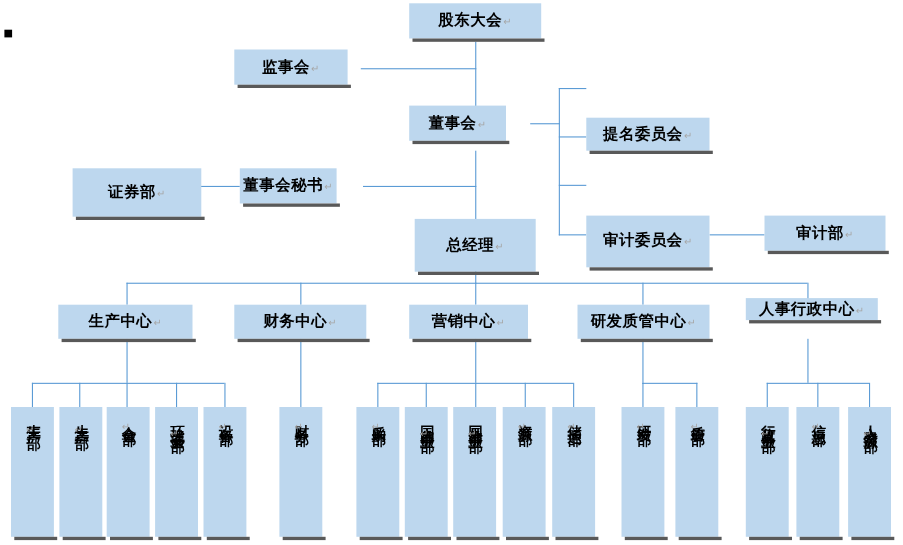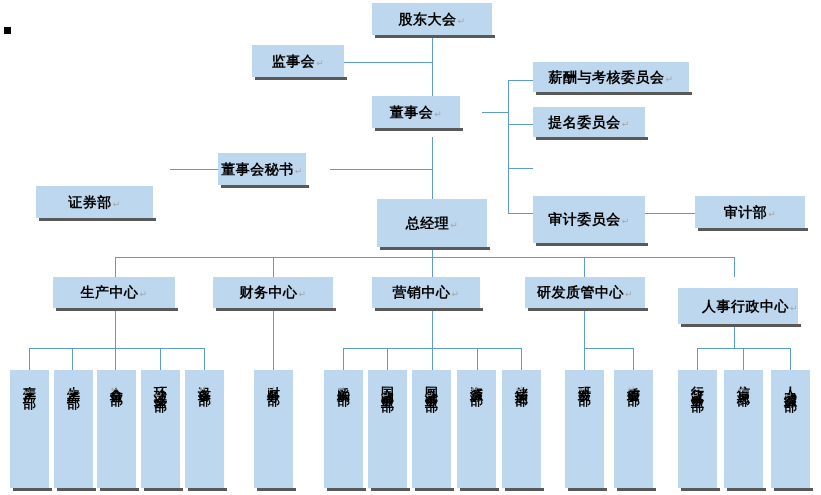--- a/index.html
+++ b/index.html
@@ -140,43 +140,40 @@
   <div class="ln lnv" style="left:734px;top:308px;height:40px;"></div>
   <div class="ln lnh" style="left:697px;top:348px;width:93px;"></div>
   <div class="ln lnv" style="left:697px;top:348px;height:22px;"></div>
   <div class="ln lnv" style="left:743px;top:348px;height:22px;"></div>
   <div class="ln lnv" style="left:790px;top:348px;height:22px;"></div>
 
   <div class="box h-box" style="left:372px;top:3px;width:120px;height:32px;">
     <span class="lbl"><span>股东大会</span><span class="pil">↵</span></span>
   </div>
 
-  <div class="box h-box" style="left:213px;top:45px;width:92px;height:32px;margin-left:39px;">
+  <div class="box h-box" style="left:213px;top:45px;width:103px;height:32px;">
     <span class="lbl"><span>监事会</span><span class="pil">↵</span></span>
   </div>
 
   <div class="box h-box" style="left:372px;top:96px;width:88px;height:32px;">
     <span class="lbl"><span>董事会</span><span class="pil">↵</span></span>
   </div>
 
-  <div class="box h-box" style="left:533px;top:62px;width:156px;height:30px;">
-    <span class="lbl"><span>薪酬与考核委员会</span><span class="pil">↵</span></span>
-  </div>
   <div class="box h-box" style="left:533px;top:107px;width:112px;height:30px;">
     <span class="lbl"><span>提名委员会</span><span class="pil">↵</span></span>
   </div>
   <div class="box h-box" style="left:533px;top:196px;width:112px;height:47px;">
     <span class="lbl"><span>审计委员会</span><span class="pil">↵</span></span>
   </div>
 
   <div class="box h-box" style="left:695px;top:196px;width:110px;height:32px;">
     <span class="lbl"><span>审计部</span><span class="pil">↵</span></span>
   </div>
 
-  <div class="box h-box" style="left:36px;top:153px;width:117px;height:32px;margin-top:33px;">
+  <div class="box h-box" style="left:66px;top:153px;width:117px;height:44px;">
     <span class="lbl"><span>证券部</span><span class="pil">↵</span></span>
   </div>
 
   <div class="box h-box" style="left:218px;top:153px;width:88px;height:32px;align-items:center;">
     <span class="lbl"><span>董事会秘书</span><span class="pil">↵</span></span>
   </div>
 
   <div class="box h-box" style="left:377px;top:199px;width:110px;height:48px;">
     <span class="lbl"><span>总经理</span><span class="pil">↵</span></span>
   </div>
@@ -186,21 +183,21 @@
   </div>
   <div class="box h-box" style="left:213px;top:277px;width:120px;height:31px;">
     <span class="lbl"><span>财务中心</span><span class="pil">↵</span></span>
   </div>
   <div class="box h-box" style="left:372px;top:277px;width:108px;height:31px;">
     <span class="lbl"><span>营销中心</span><span class="pil">↵</span></span>
   </div>
   <div class="box h-box" style="left:525px;top:277px;width:120px;height:31px;">
     <span class="lbl"><span>研发质管中心</span><span class="pil">↵</span></span>
   </div>
-  <div class="box h-box" style="left:678px;top:288px;width:120px;height:36px;justify-content:flex-end;">
+  <div class="box h-box" style="left:678px;top:271px;width:120px;height:20px;">
     <span class="lbl"><span>人事行政中心</span><span class="pil">↵</span></span>
   </div>
 
   <div class="box v-box" style="left:10px;top:370px;width:39px;height:118px;">
     <span class="lbl"><span>生产一部</span><span class="pil">↵</span></span>
   </div>
   <div class="box v-box" style="left:54px;top:370px;width:39px;height:118px;">
     <span class="lbl"><span>生产二部</span><span class="pil">↵</span></span>
   </div>
   <div class="box v-box" style="left:97px;top:370px;width:39px;height:118px;">

